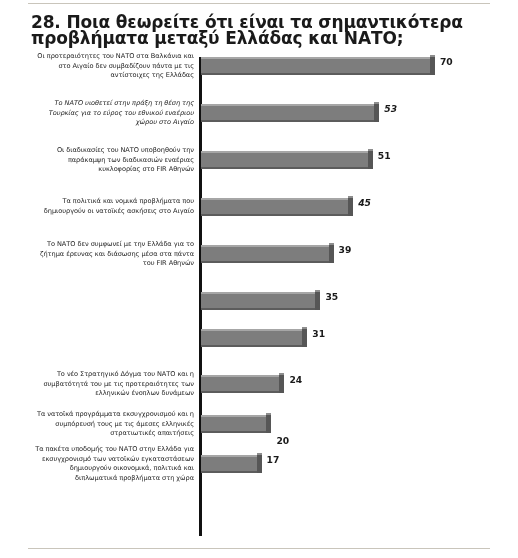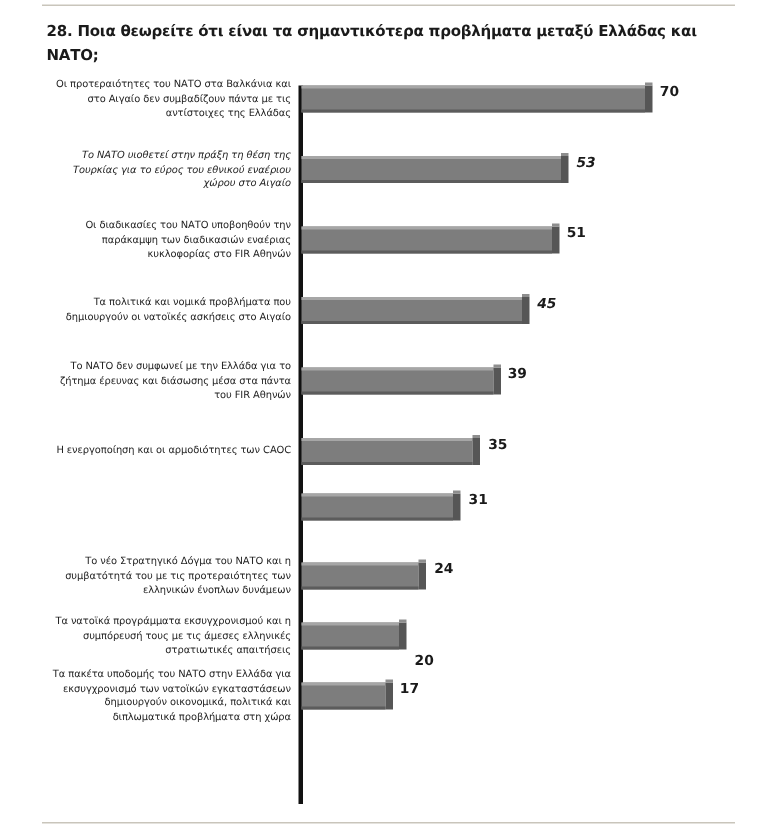--- a/index.html
+++ b/index.html
@@ -40,21 +40,21 @@
     background: #c9c5bb;
   }
 
   
   .question {
     position: absolute;
     left: 31px;
     top: 14px;
     width: 440px;
     font-family: "DejaVu Sans", sans-serif;
-    font-size: 10px;
+    font-size: 17px;
     line-height: 16px;
     font-weight: 600;
     color: #1a1a1a;
     letter-spacing: -0.15px;
   }
   .question .qnum {
     font-weight: 700;
   }
 
   
@@ -220,21 +220,20 @@
           <div class="row-label" style="top: -5px;">Το ΝΑΤΟ δεν συμφωνεί με την Ελλάδα για το ζήτημα έρευνας και διάσωσης μέσα στα πάντα του FIR Αθηνών</div>
           <div class="bar-wrap" style="width: 127.53px; height: 18px; top: 0px;">
             <div class="bar">
               <div class="bar-cap"></div>
               <div class="bar-cap-top"></div>
             </div>
           </div>
           <div class="bar-value" style="left: 338.53px; top: -1px;">39</div>
         </div>
         <div class="row" style="position: absolute; top: 235px; left: 0px; height: 18px;">
-          <div class="row-label" style="top: 4px;">Η ενεργοποίηση και οι αρμοδιότητες των CAOC</div>
           <div class="bar-wrap" style="width: 114.45px; height: 18px; top: 0px;">
             <div class="bar">
               <div class="bar-cap"></div>
               <div class="bar-cap-top"></div>
             </div>
           </div>
           <div class="bar-value" style="left: 325.45px; top: -1px;">35</div>
         </div>
         <div class="row" style="position: absolute; top: 272px; left: 0px; height: 18px;">
           <div class="row-label" style="top: -5px; margin-top: 46px;">Το νέο Στρατηγικό Δόγμα του ΝΑΤΟ και η συμβατότητά του με τις προτεραιότητες των ελληνικών ένοπλων δυνάμεων</div>

